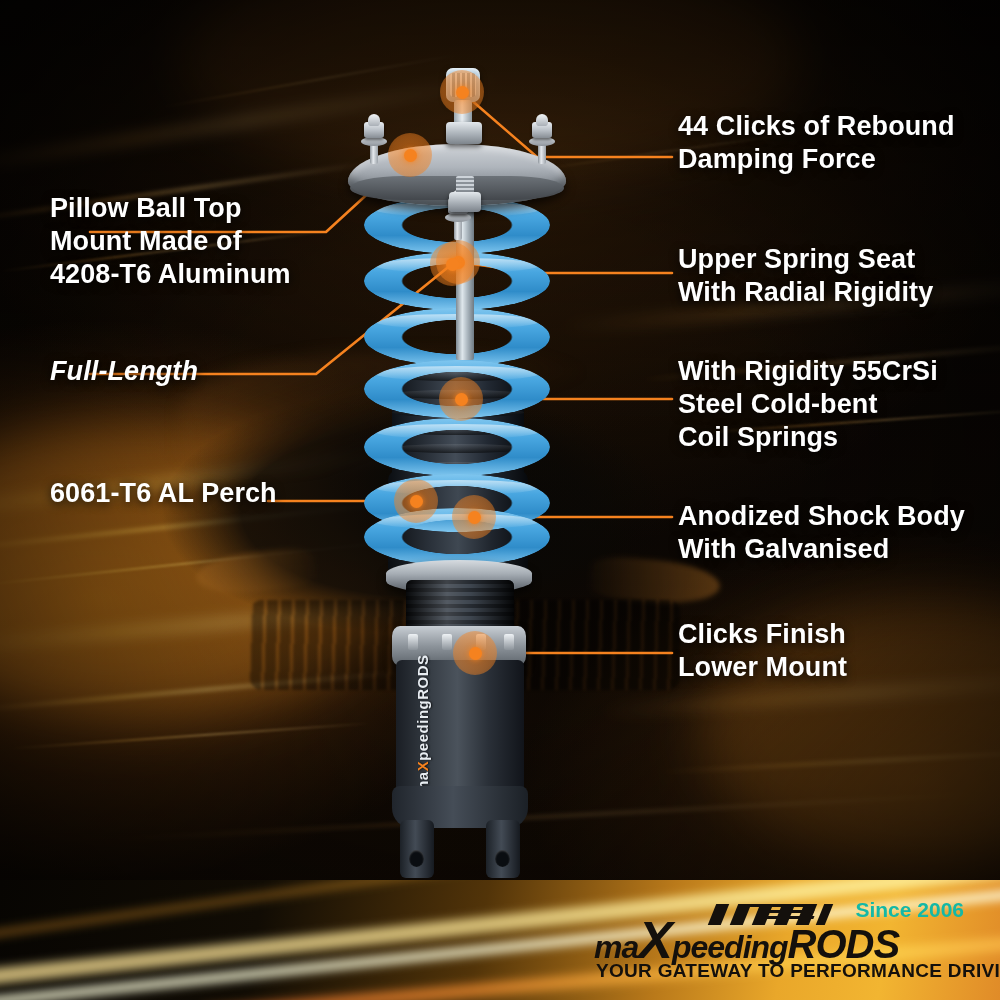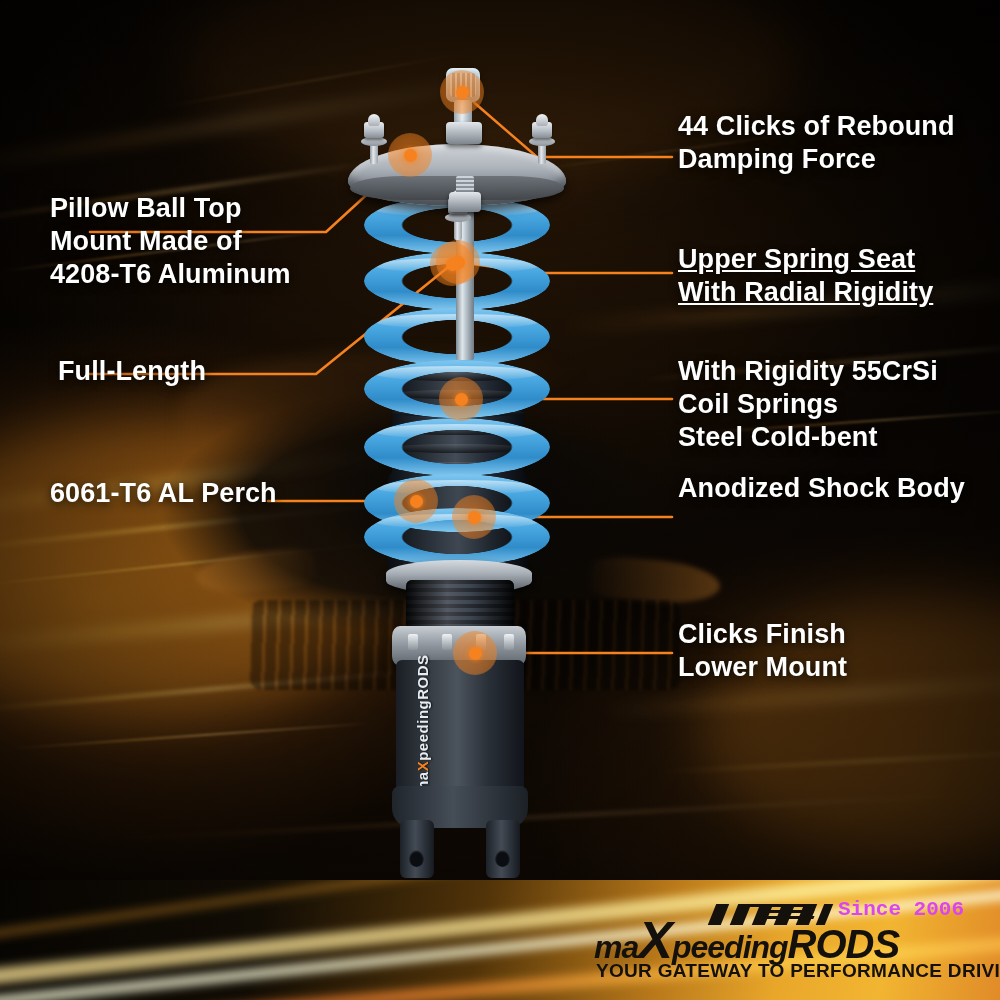--- a/index.html
+++ b/index.html
@@ -143,21 +143,21 @@
   .banner{position:absolute;left:0;bottom:0;width:1000px;height:120px;overflow:hidden;}
   .banner-bg{position:absolute;inset:0;background:linear-gradient(100deg,#070502 0%,#110c04 26%,#523409 48%,#b9791a 66%,#e9a72a 78%,#f2b531 88%,#e08b28 100%);}
   .banner-streak{position:absolute;mix-blend-mode:screen;filter:blur(5px);border-radius:4px;}
   .logo{position:absolute;right:36px;top:18px;width:370px;height:84px;}
   .logo-main{position:absolute;left:0;top:16px;color:#14100c;font-weight:800;
      font-size:40px;letter-spacing:-1px;line-height:1;white-space:nowrap;font-style:italic;}
   .logo-main .small{font-size:32px;}
   .flag{position:absolute;left:118px;top:6px;width:120px;height:22px;}
   .flag span{position:absolute;top:0;width:13px;height:21px;background:#14100c;
      transform:skewX(-22deg);}
-  .since{position:absolute;right:0;top:0;color:#d946ef;font-weight:700;font-size:21px;white-space:nowrap;font-family:Liberation Mono, monospace;}
+  .since{position:absolute;right:0;top:0;color:#14b8a6;font-weight:700;font-size:21px;white-space:nowrap;}
   .sincelines{position:absolute;right:150px;top:6px;width:70px;height:16px;}
   .sincelines i{position:absolute;right:0;height:2.5px;background:#14100c;transform:skewX(-22deg);}
   .tagline{position:absolute;left:2px;bottom:0;color:#14100c;font-weight:700;
      font-size:19px;letter-spacing:.3px;white-space:nowrap;}
   .tagline b{font-weight:800;}
 </style>
 </head>
 <body>
 
 <div id="stage">
@@ -304,46 +304,47 @@
   <div class="hot" style="left:416px;top:501px;"></div>
   <div class="hot" style="left:474px;top:517px;"></div>
   <div class="hot" style="left:475px;top:653px;"></div>
 
   <div class="callout left" style="left:50px;top:192px;">
     <span class="ln">Pillow Ball Top</span>
     <span class="ln">Mount Made of</span>
     <span class="ln">4208-T6 Aluminum</span>
   </div>
 
-  <div class="callout left" style="left:58px;top:355px;">
+  <div class="callout left" style="left:50px;top:355px;font-style:italic;">
     <span class="ln">Full-Length</span>
   </div>
 
   <div class="callout left" style="left:50px;top:477px;">
     <span class="ln">6061-T6 AL Perch</span>
   </div>
 
   <div class="callout left" style="left:678px;top:110px;">
     <span class="ln">44 Clicks of Rebound</span>
     <span class="ln">Damping Force</span>
   </div>
 
-  <div class="callout left" style="left:678px;top:243px;text-decoration:underline;">
+  <div class="callout left" style="left:678px;top:243px;">
     <span class="ln">Upper Spring Seat</span>
     <span class="ln">With Radial Rigidity</span>
   </div>
 
   <div class="callout left" style="left:678px;top:355px;">
     <span class="ln">With Rigidity 55CrSi</span>
+    <span class="ln">Steel Cold-bent</span>
     <span class="ln">Coil Springs</span>
-    <span class="ln">Steel Cold-bent</span>
-  </div>
-
-  <div class="callout left" style="left:678px;top:472px;">
+  </div>
+
+  <div class="callout left" style="left:678px;top:500px;">
     <span class="ln">Anodized Shock Body</span>
+    <span class="ln">With Galvanised</span>
   </div>
 
   <div class="callout left" style="left:678px;top:618px;">
     <span class="ln">Clicks Finish</span>
     <span class="ln">Lower Mount</span>
   </div>
 
   <div class="banner">
     <div class="banner-bg"></div>
     <div class="banner-streak" style="left:-40px;top:34px;width:1100px;height:16px;transform:rotate(-6deg);background:rgba(255,228,150,.75);"></div>

